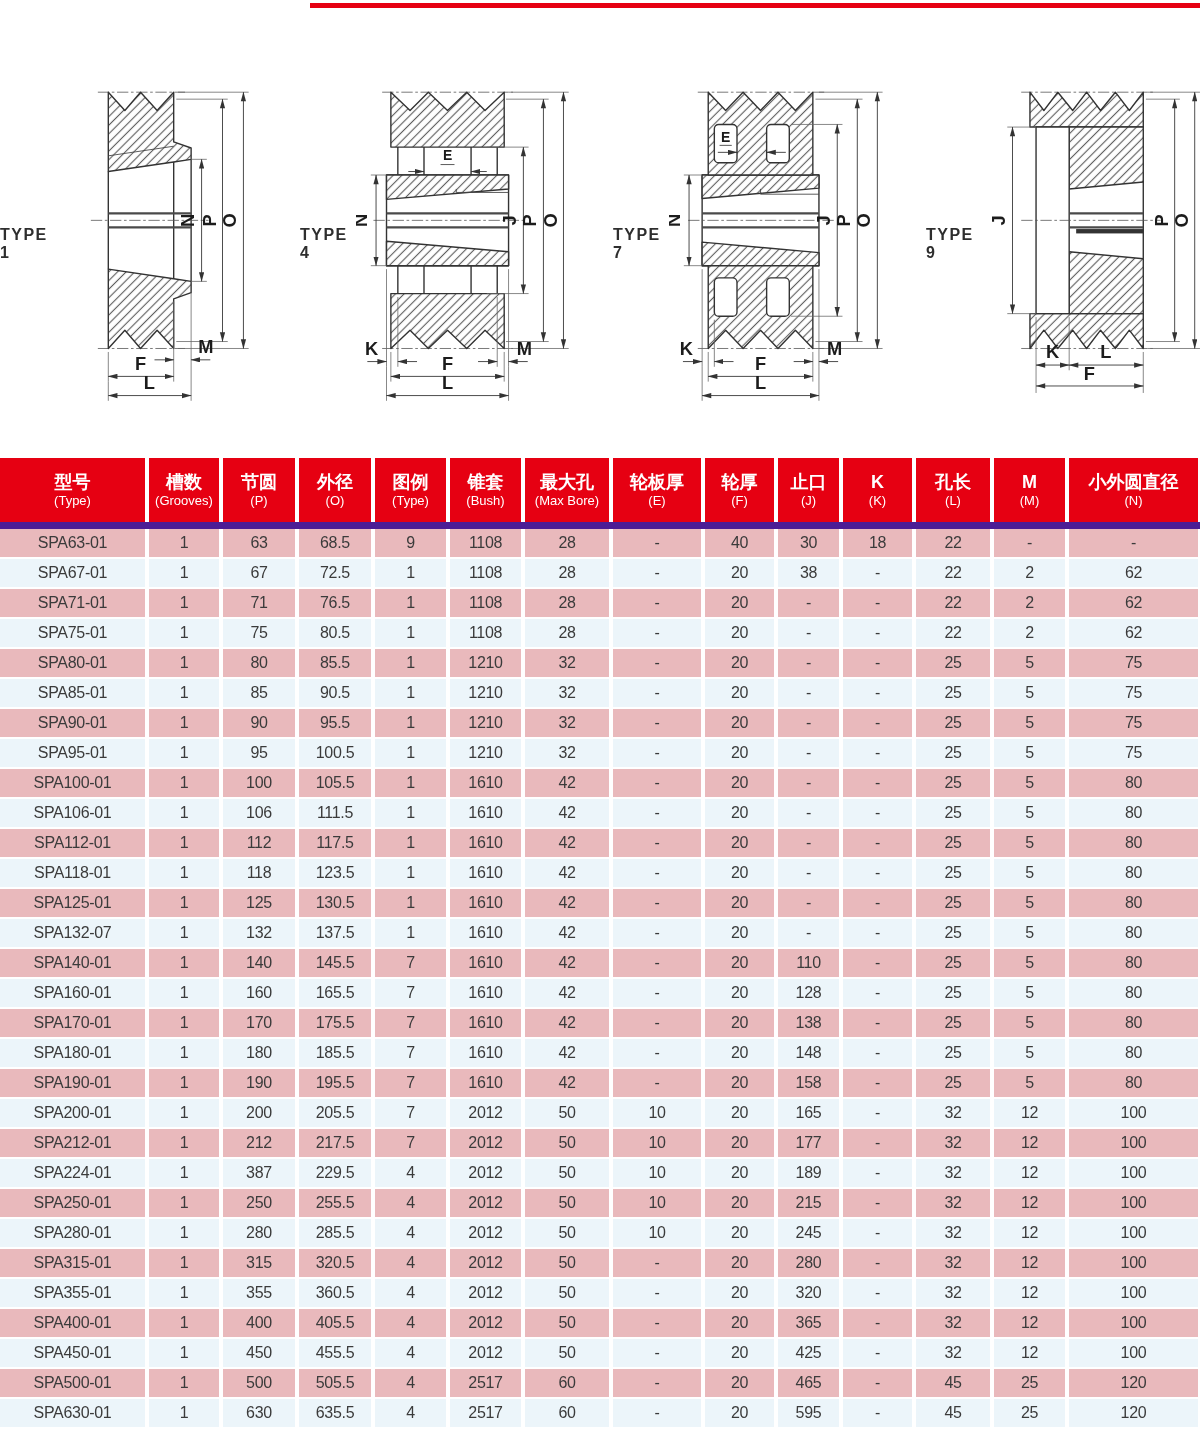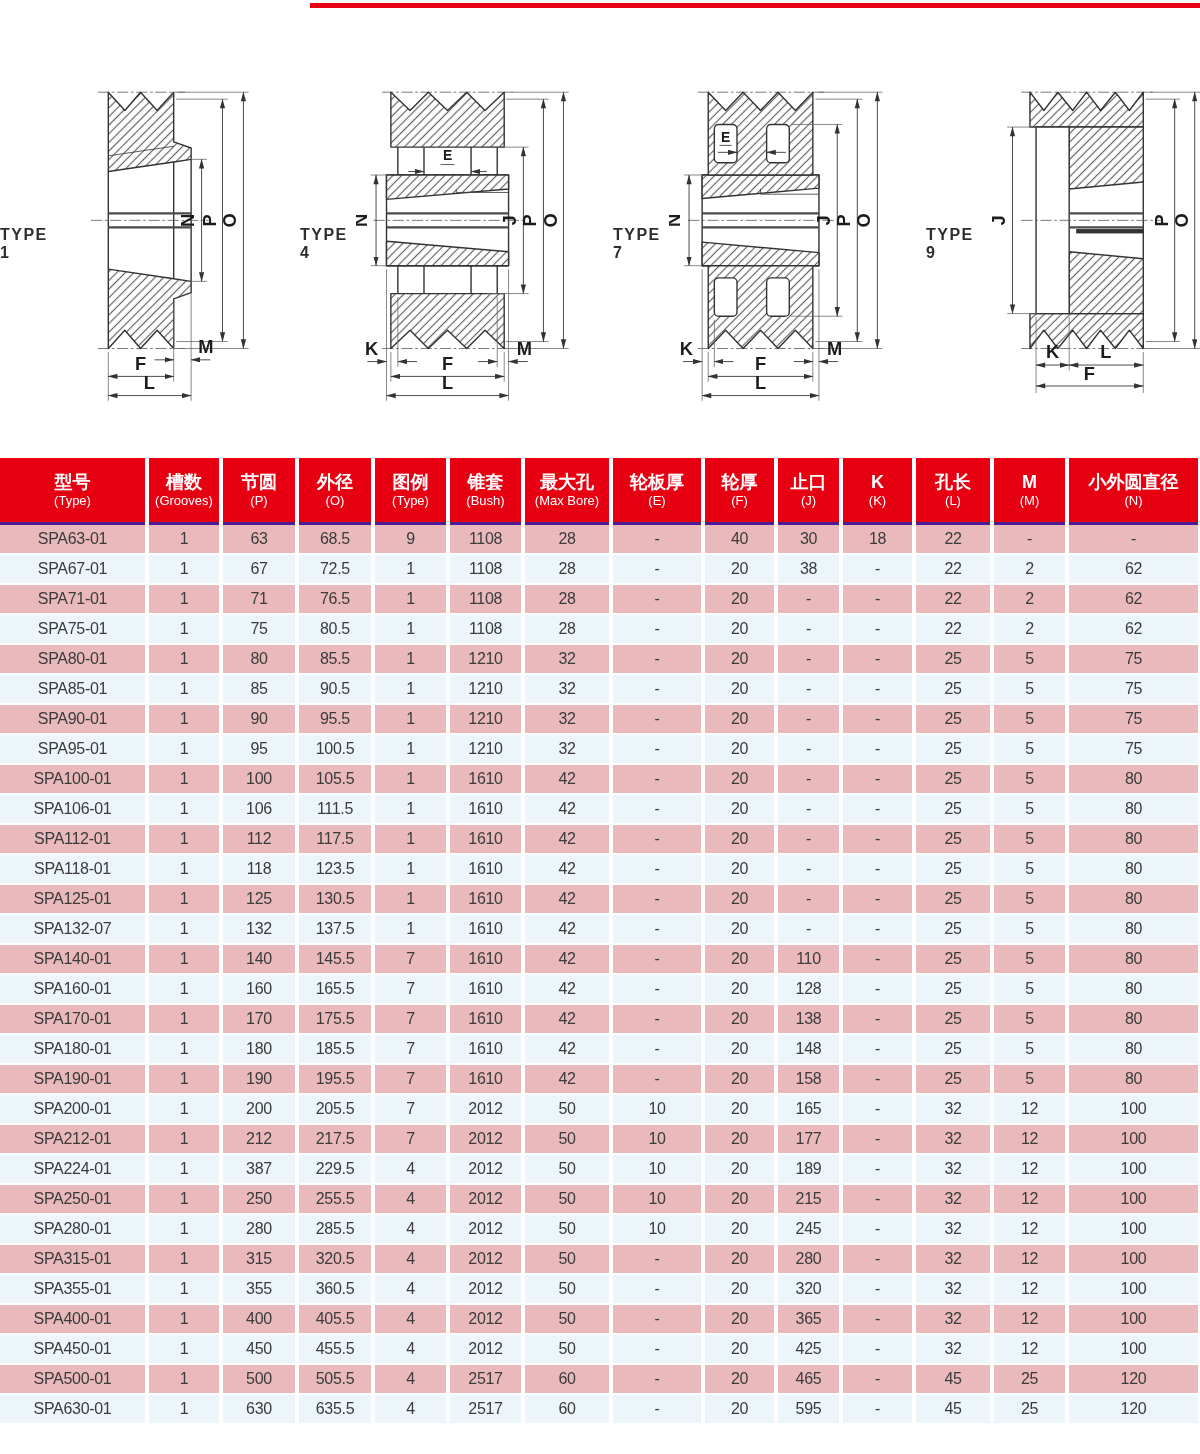--- a/index.html
+++ b/index.html
@@ -20,21 +20,21 @@
   .ext{stroke:#666;stroke-width:0.9;fill:none;}
   .cl{stroke:#555;stroke-width:0.9;fill:none;stroke-dasharray:13 3 3 3;}
   .dl{font-family:"Liberation Sans",sans-serif;font-size:21px;font-weight:600;fill:#1c1c1c;text-anchor:middle;}
   .dls{font-family:"Liberation Sans",sans-serif;font-size:16px;font-weight:600;fill:#1c1c1c;text-anchor:middle;}
   .win{fill:#fff;stroke:#333;stroke-width:1.6;}
   .red-strip{position:absolute;top:3px;left:310px;right:0;height:5px;}
 
   
   table.spec{width:1200px;border-collapse:collapse;table-layout:fixed;}
   table.spec th{background:var(--red,#e60012);color:var(--htext,#fff);height:64px;
-    border-right:4px solid #fff;border-bottom:3px solid #4c1d95;padding:0;vertical-align:middle;}
+    border-right:4px solid #fff;border-bottom:7px solid #4c1d95;padding:0;vertical-align:middle;}
   table.spec th .h-zh{font-size:18px;font-weight:bold;line-height:22px;}
   table.spec th .h-en{font-size:13px;font-weight:normal;line-height:16px;}
   table.spec td{height:28px;text-align:center;vertical-align:middle;font-size:16px;
     letter-spacing:-0.3px;color:var(--ink,#3b3b3b);border-right:4px solid #fff;border-bottom:2px solid #fff;padding:0;}
   table.spec tbody tr:nth-child(odd) td{background:var(--pink,#e9b9bc);}
   table.spec tbody tr:nth-child(even) td{background:var(--blue,#ecf5fa);}
 </style>
 </head>
 <body>
 

